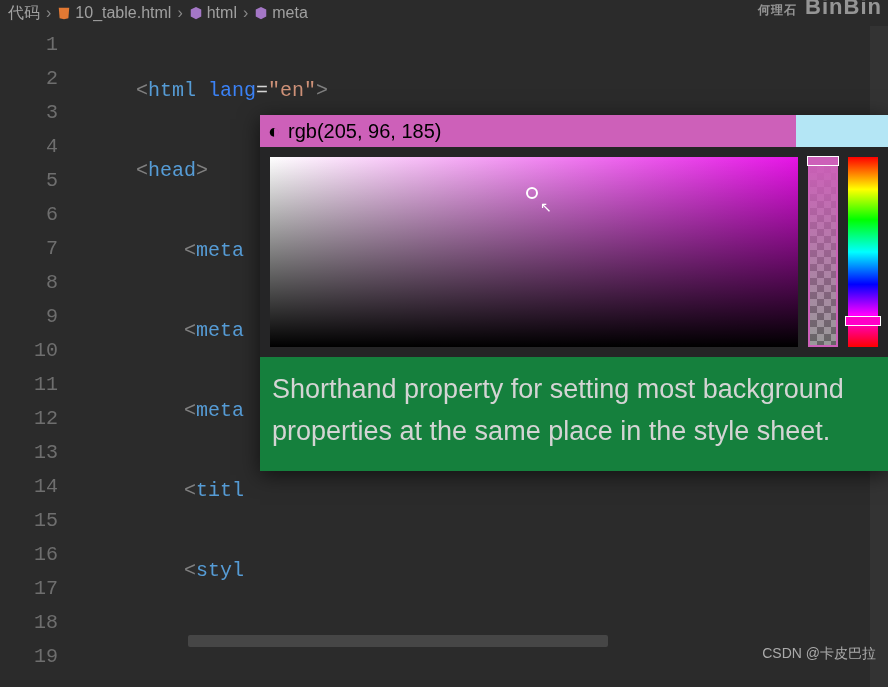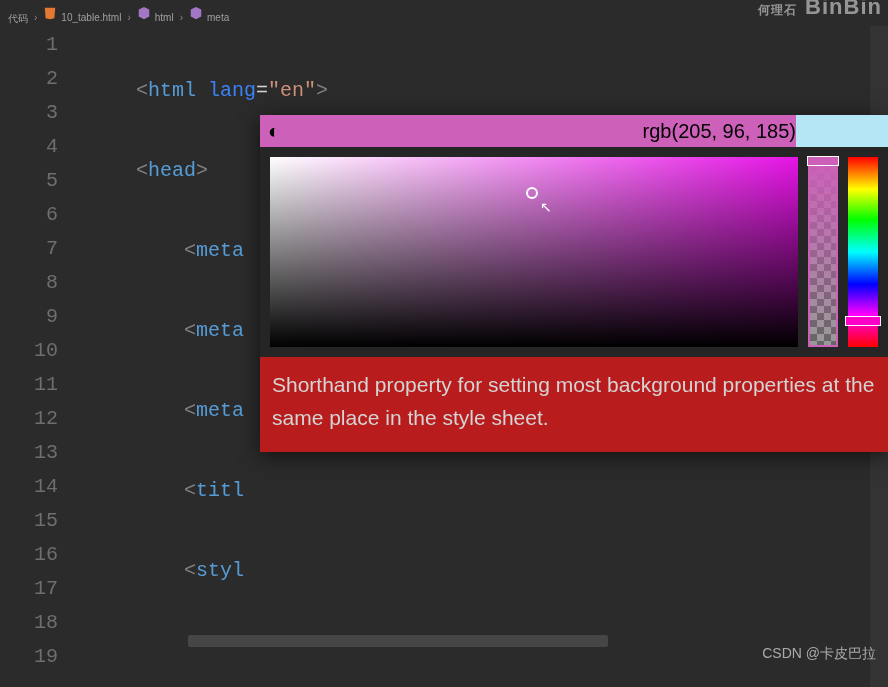--- a/index.html
+++ b/index.html
@@ -9,22 +9,23 @@
       font-size: 20px;
       color: #d4d4d4;
       width: 888px;
       height: 687px;
       overflow: hidden;
       position: relative;
     }
     .breadcrumbs {
       height: 26px;
       display: flex;
+      align-items: center;
       padding: 12px 8px;
-      font-size: 10px;
+      font-size: 16px;
       color: #a0a0a0;
       background: #2b2b2b;
       font-family: -apple-system, 'Segoe UI', sans-serif;
     }
     .breadcrumbs .sep { margin: 0 6px; color: #888; }
     .crumb-icon {
       display: inline-flex;
       align-items: center;
       margin-right: 4px;
     }
@@ -77,21 +78,21 @@
       align-items: center;
       color: #000;
       font-size: 20px;
     }
     .picker-header .contrast {
       width: 28px;
       text-align: center;
     }
     .picker-header .label {
       flex: 1;
-      text-align: right;
+      text-align: left;
     }
     .picker-header .old {
       width: 92px;
       height: 100%;
       background: rgb(180, 230, 245);
     }
     .picker-body {
       display: flex;
       padding: 10px;
       gap: 10px;
@@ -151,24 +152,24 @@
     }
     .hue-strip .slider {
       position: absolute;
       bottom: 22px; left: -2px; right: -2px;
       height: 8px;
       background: rgb(255,0,200);
       outline: 1px solid #fff;
     }
     .picker-desc {
       padding: 12px 12px 18px 12px;
-      font-size: 21px;
+      font-size: 27px;
       color: #d4d4d4;
       line-height: 1.55;
-      background: #b91c1c;
+      background: #15803d;
     }
     .watermark-top {
       position: absolute;
       top: -6px;
       right: 6px;
       color: #fff;
       opacity: 0.5;
       font-family: sans-serif;
       font-size: 22px;
       font-weight: bold;

